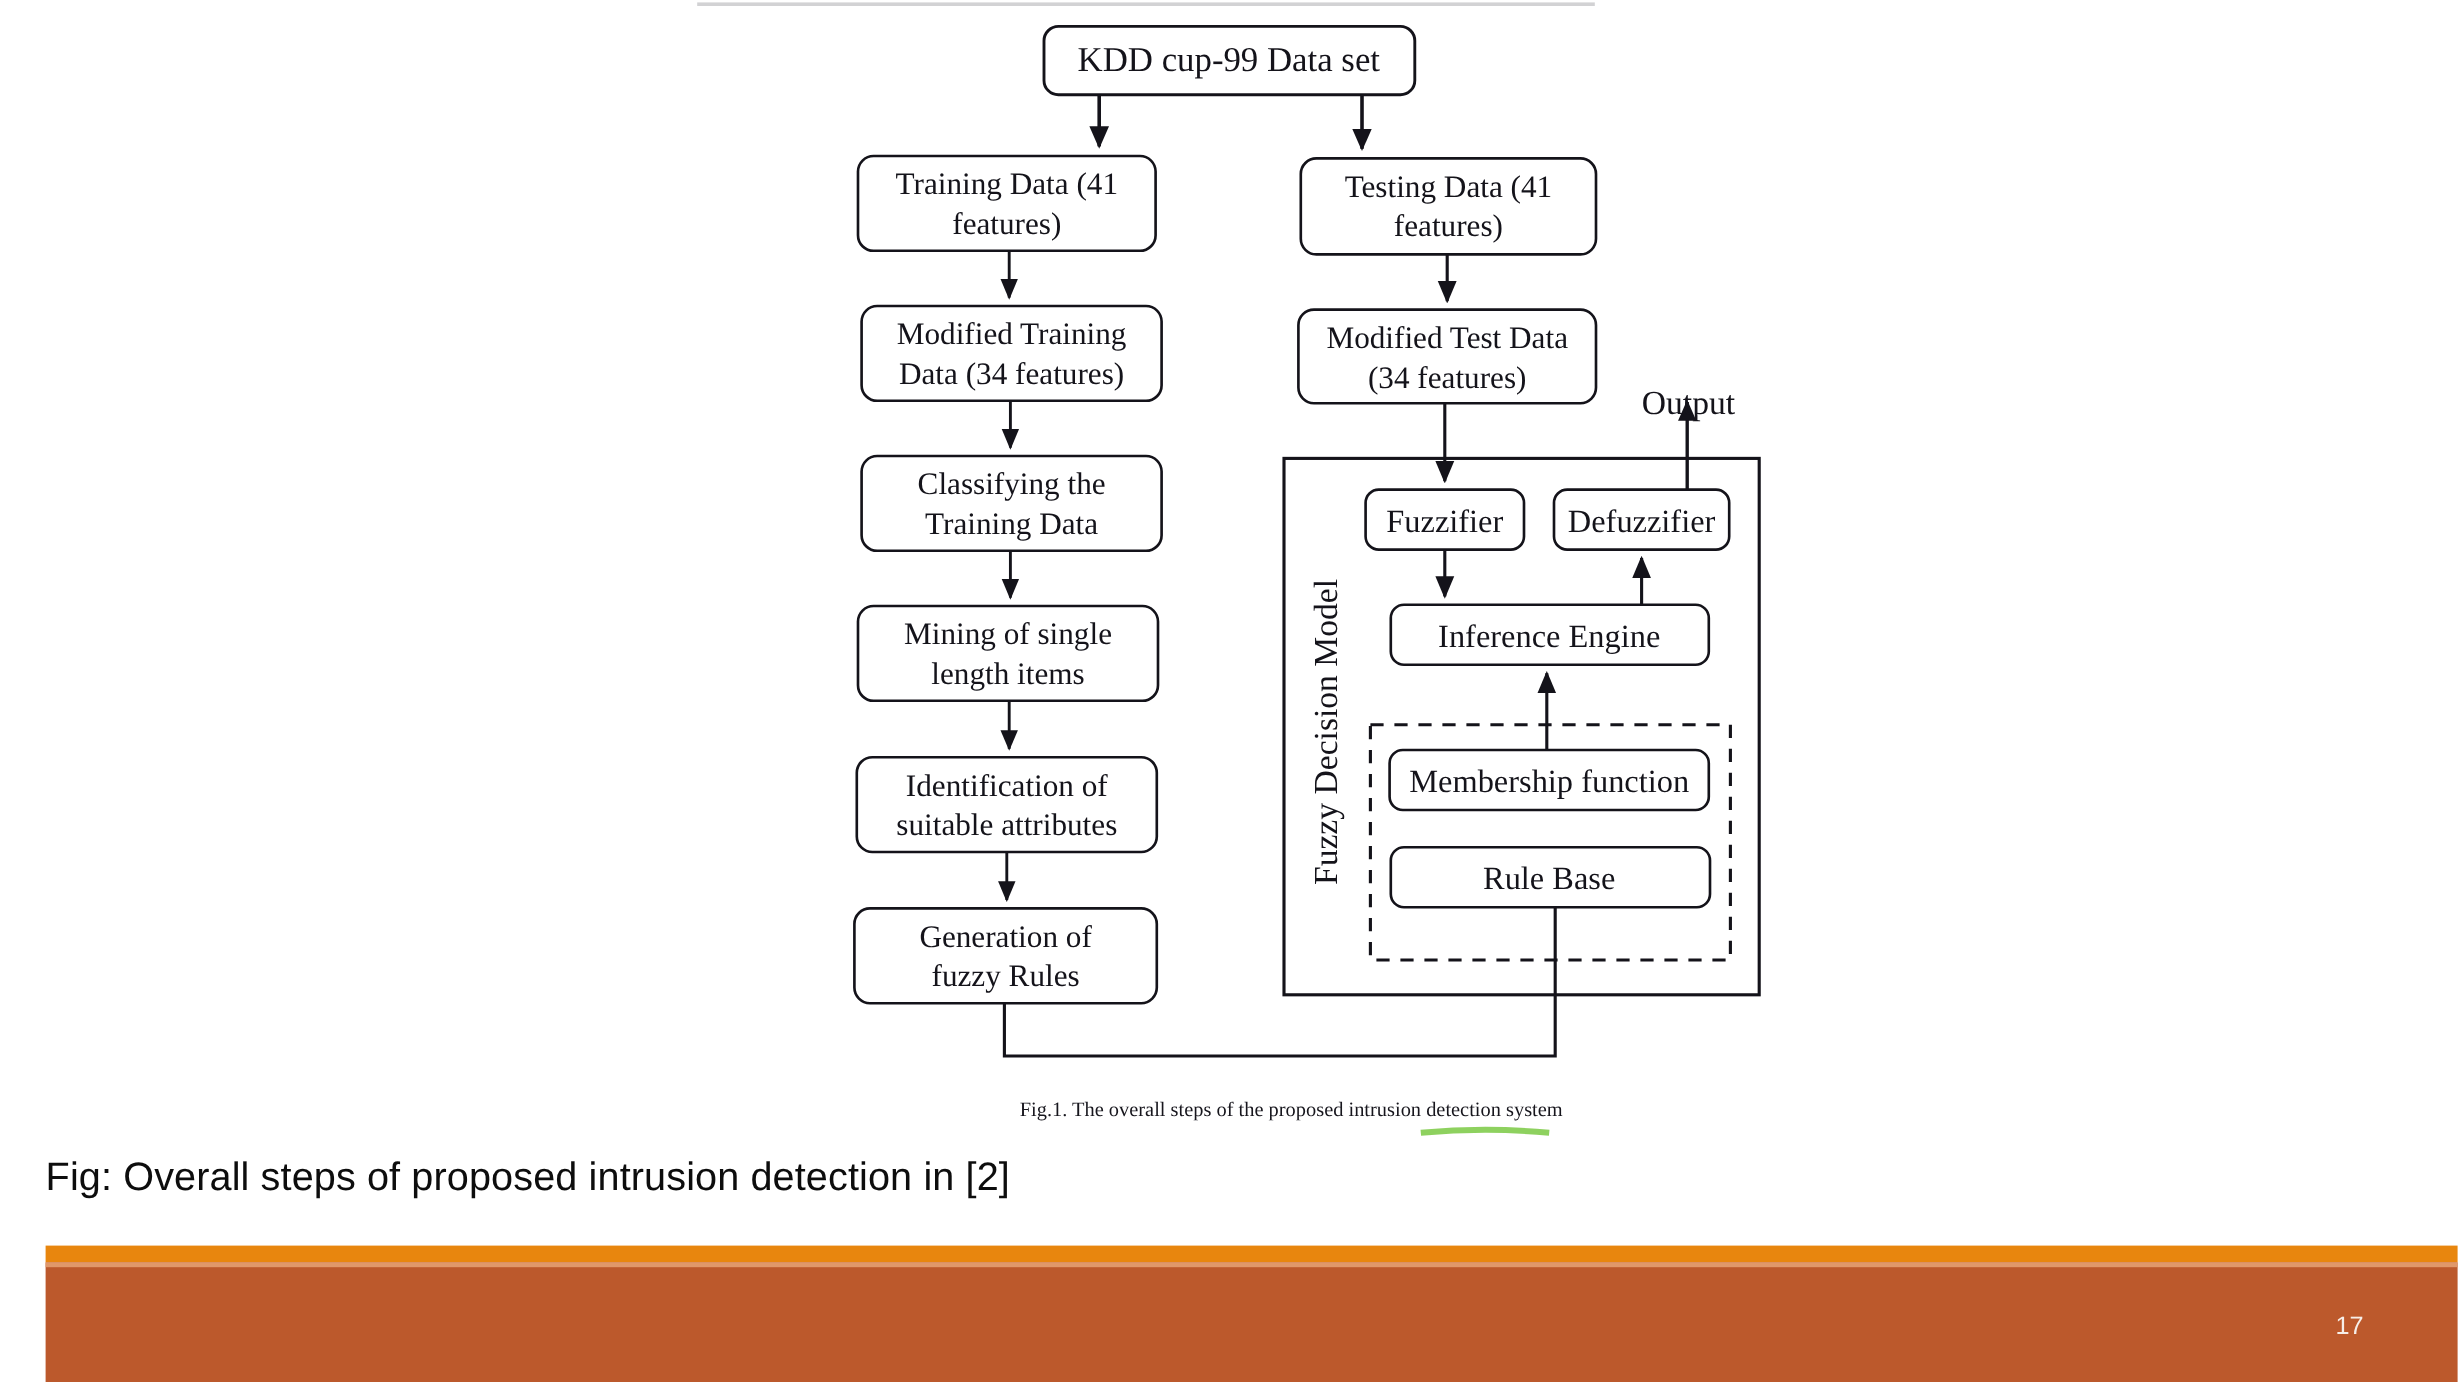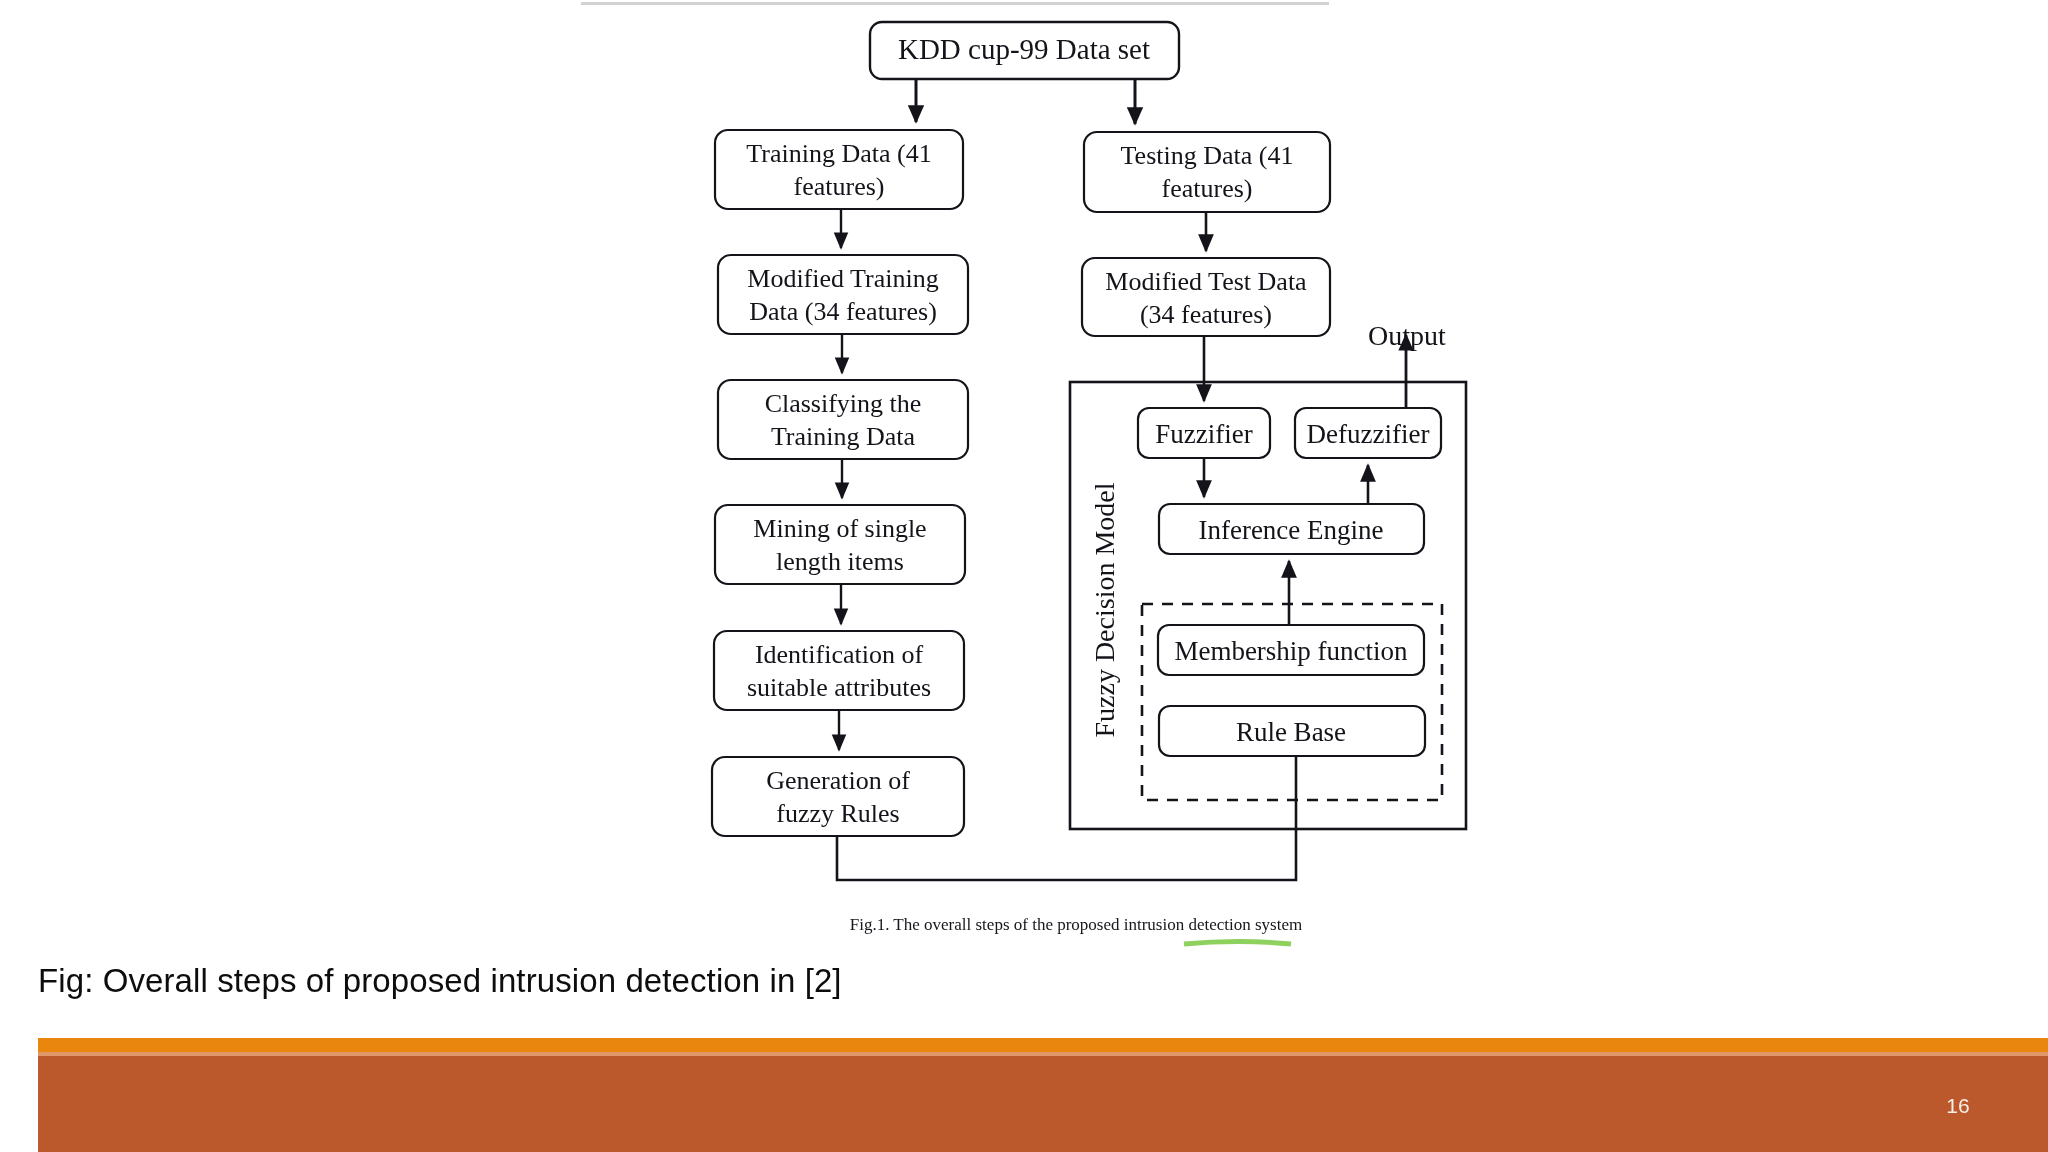--- a/index.html
+++ b/index.html
@@ -208,15 +208,15 @@
 
       <path d="M 1146 944 Q 1200 939 1253 944" stroke="#7ac943" stroke-width="5" fill="none" opacity="0.85"></path>
     </svg>
   </div>
 
   <div id="slide-caption">Fig: Overall steps of proposed intrusion detection in [2]</div>
 
   <div id="footer-accent"></div>
   <div id="footer-bar"></div>
   <div id="footer-accent-hairline"></div>
-  <div id="page-number">16</div>
+  <div id="page-number">17</div>
 
 </div>
 
 </body></html>

